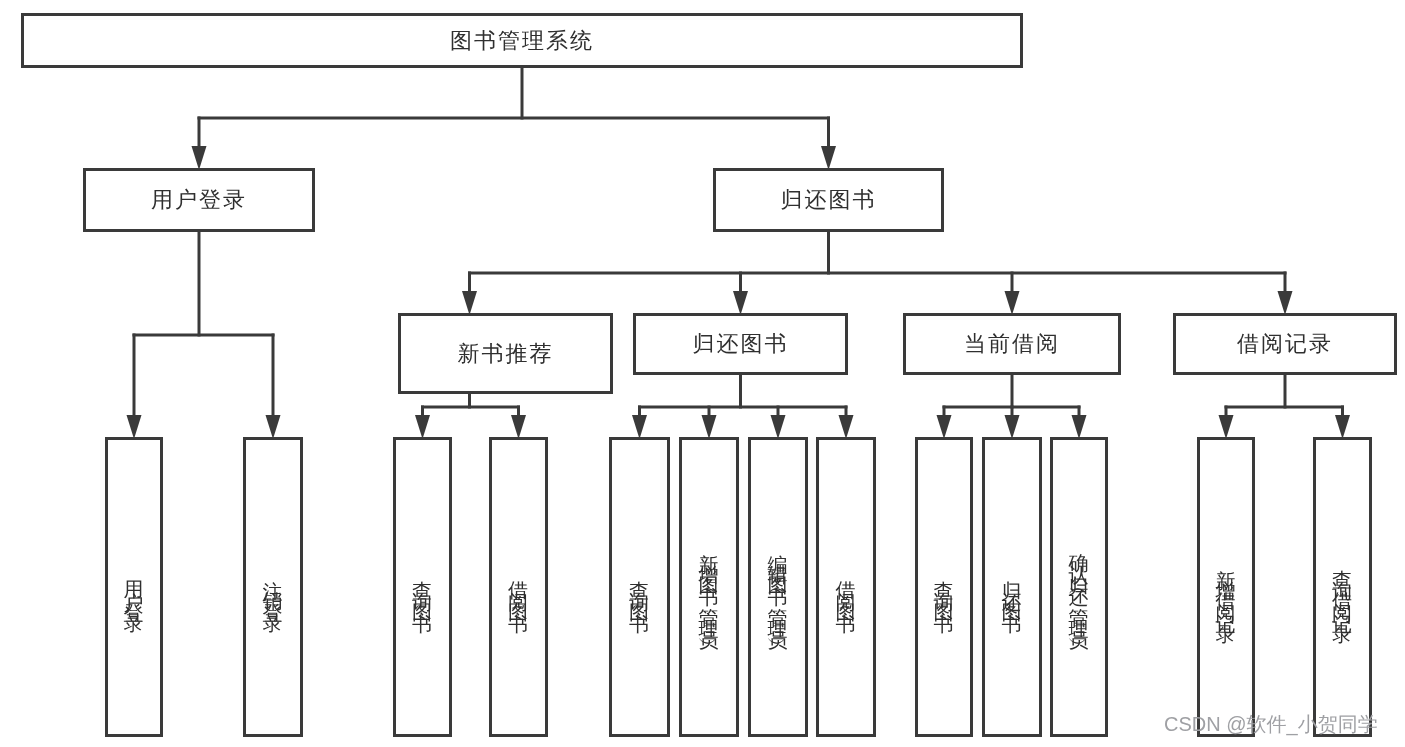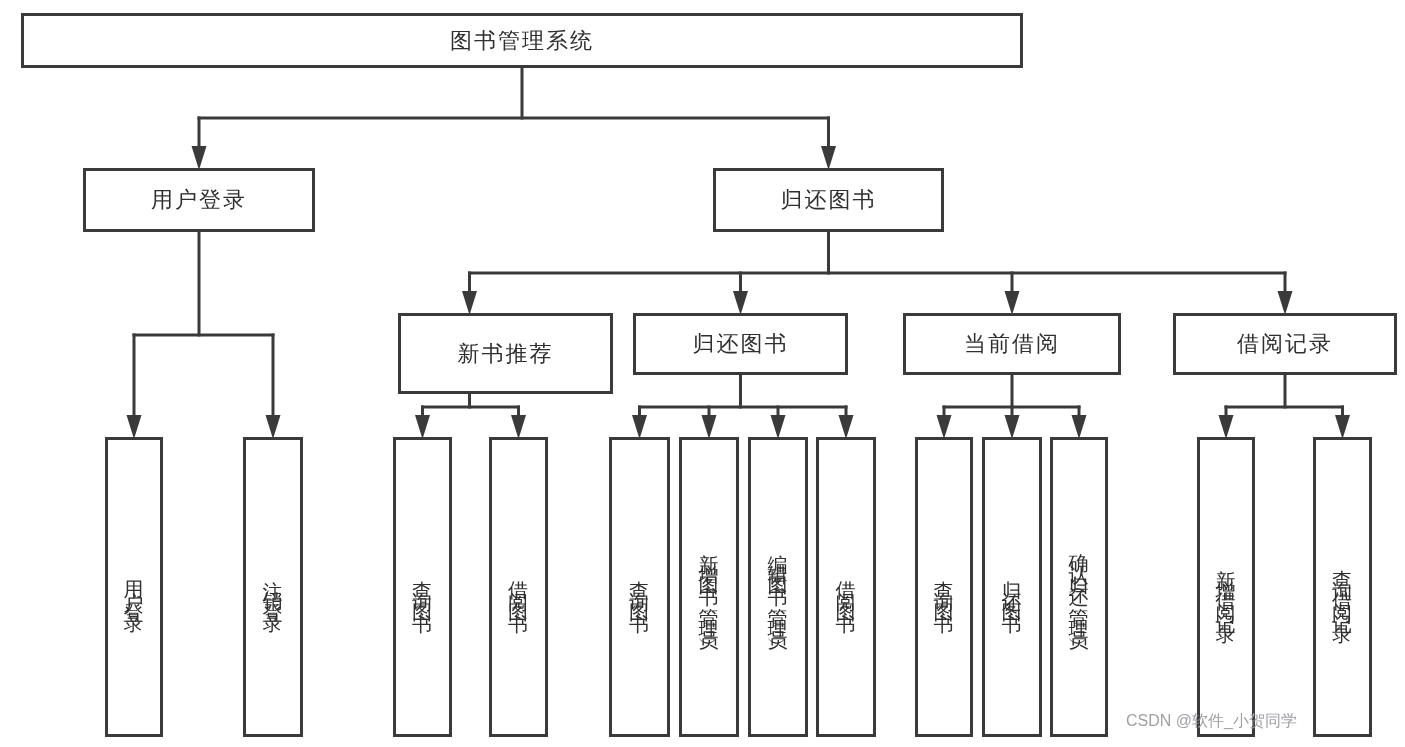--- a/index.html
+++ b/index.html
@@ -37,24 +37,24 @@
   .node.leaf .lbl{
     writing-mode:vertical-lr;
     text-orientation:mixed;
     font-size:20px;
     letter-spacing:11px;
     line-height:1;
     white-space:normal;
   }
   #watermark{
     position:absolute;
-    left:1126px;
+    left:1164px;
     top:711px;
     z-index:3;
-    font-size:16px;
+    font-size:20px;
     color:var(--watermark);
     white-space:nowrap;
   }
 </style>
 </head>
 <body>
 
 <div id="canvas">
   <svg id="connectors" width="1405" height="747" viewBox="0 0 1405 747">
       <line x1="522" y1="68" x2="522" y2="118" stroke="var(--line)" stroke-width="3" stroke-linecap="square"></line>

